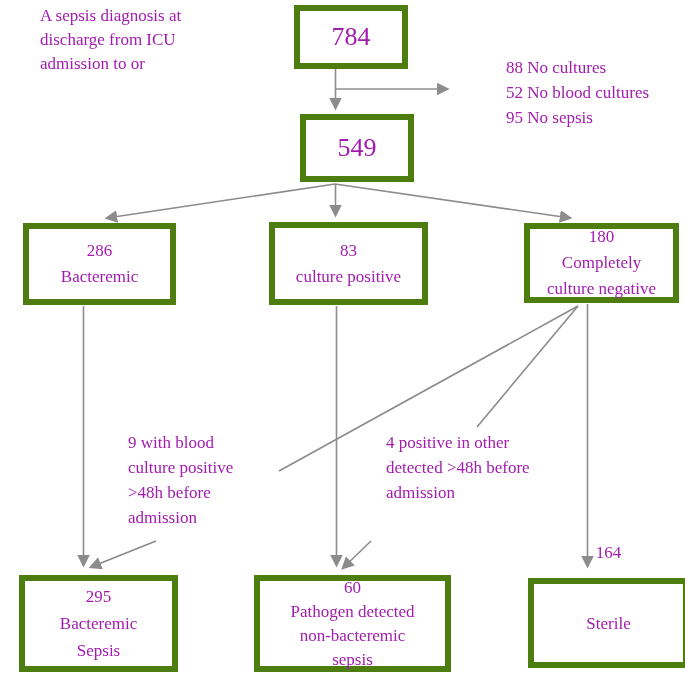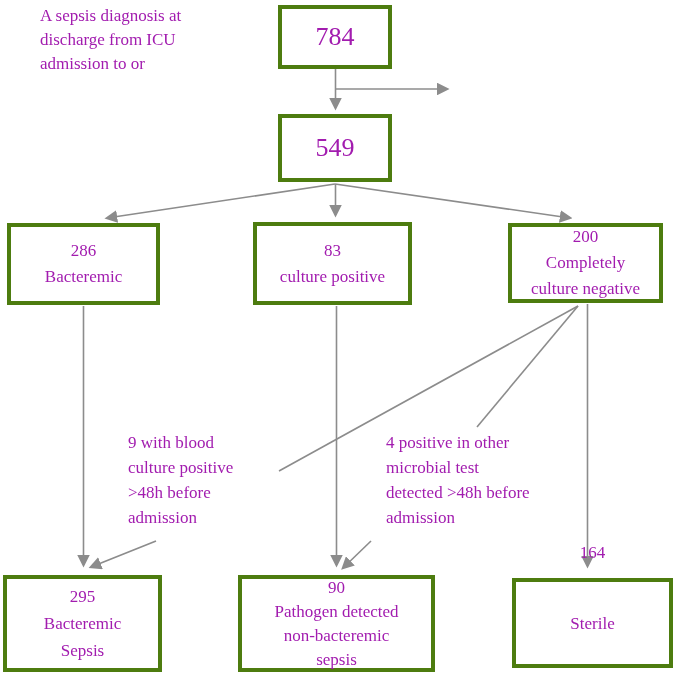--- a/index.html
+++ b/index.html
@@ -2,23 +2,23 @@
 <html><head>
 <meta charset="utf-8">
 <style>
   html,body{margin:0;padding:0;background:#ffffff;}
   .stage{
     position:relative;width:685px;height:677px;background:#ffffff;
     font-family:Liberation Serif, serif;color:#a21caf;overflow:hidden;
   }
   .connectors{position:absolute;left:0;top:0;width:685px;height:677px;}
   .box{
-    position:absolute;border:4px solid #4d7c0f;background:#ffffff;
+    position:absolute;border:6px solid #4d7c0f;background:#ffffff;
     display:flex;flex-direction:column;justify-content:center;
-    text-align:center;box-sizing:border-box;
+    text-align:center;box-sizing:border-box;margin-left:16px;
   }
   .box .bl{font-size:17px;line-height:26px;white-space:nowrap;}
   .box.big .bl{font-size:26px;line-height:30px;}
   .box.lh27 .bl{line-height:27px;}
   .box.lh24 .bl{line-height:24px;}
   .textblock{position:absolute;font-size:17px;}
   .textblock .tl{line-height:24px;white-space:nowrap;}
   .textblock.lh25 .tl{line-height:25px;}
 </style>
 </head>
@@ -49,63 +49,67 @@
   <div class="textblock" style="left:40px;top:4px;">
     <div class="tl">A sepsis diagnosis at</div>
     <div class="tl">discharge from ICU</div>
     <div class="tl">admission to or</div>
   </div>
 
   <div class="box big" style="left:278px;top:5px;width:114px;height:64px;">
     <div class="bl">784</div>
   </div>
 
+  <div class="textblock lh25" style="left:506px;top:55px;">
+    <div class="tl">88 No cultures</div>
+    <div class="tl">52 No blood cultures</div>
+    <div class="tl">95 No sepsis</div>
+  </div>
 
-  <div class="box big" style="left:278px;top:114px;width:114px;height:68px;">
+  <div class="box big" style="left:284px;top:114px;width:114px;height:68px;">
     <div class="bl">549</div>
   </div>
 
   <div class="box" style="left:7px;top:223px;width:153px;height:82px;">
     <div class="bl">286</div>
     <div class="bl">Bacteremic</div>
   </div>
 
   <div class="box" style="left:253px;top:222px;width:159px;height:83px;">
     <div class="bl">83</div>
     <div class="bl">culture positive</div>
   </div>
 
   <div class="box" style="left:508px;top:223px;width:155px;height:80px;">
-    <div class="bl">200</div>
+    <div class="bl">180</div>
     <div class="bl">Completely</div>
     <div class="bl">culture negative</div>
   </div>
 
   <div class="textblock lh25" style="left:128px;top:430px;">
     <div class="tl">9 with blood</div>
     <div class="tl">culture positive</div>
     <div class="tl">&gt;48h before</div>
     <div class="tl">admission</div>
   </div>
 
   <div class="textblock lh25" style="left:379px;top:430px;margin-left:7px;">
     <div class="tl">4 positive in other</div>
-    <div class="tl">microbial test</div>
     <div class="tl">detected &gt;48h before</div>
     <div class="tl">admission</div>
   </div>
 
   <div class="box lh27" style="left:3px;top:575px;width:159px;height:97px;">
     <div class="bl">295</div>
     <div class="bl">Bacteremic</div>
     <div class="bl">Sepsis</div>
   </div>
 
   <div class="box lh24" style="left:238px;top:575px;width:197px;height:97px;">
-    <div class="bl">90</div>
+    <div class="bl">60</div>
     <div class="bl">Pathogen detected</div>
     <div class="bl">non-bacteremic</div>
     <div class="bl">sepsis</div>
   </div>
 
   <div class="box lh27" style="left:512px;top:578px;width:161px;height:90px;gap:44px;">
     <div class="bl">164</div>
     <div class="bl">Sterile</div>
     <div class="bl">sepsis</div>
   </div>

